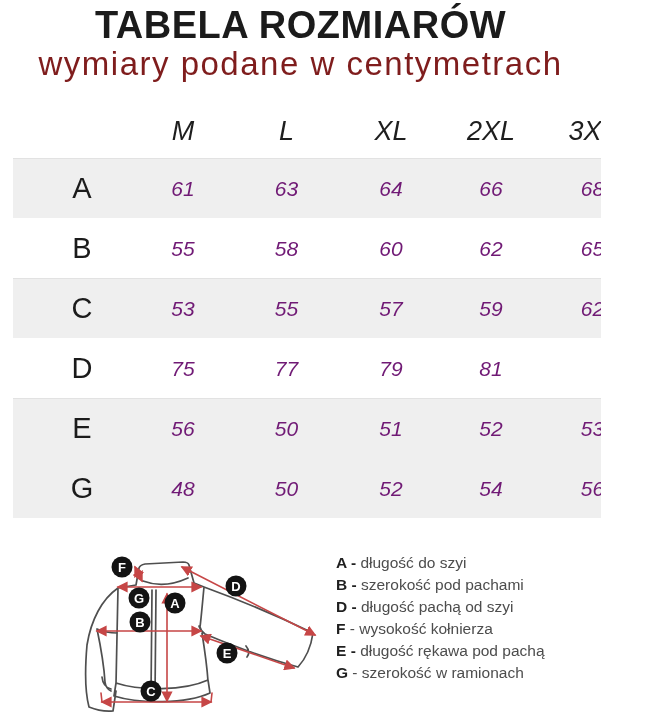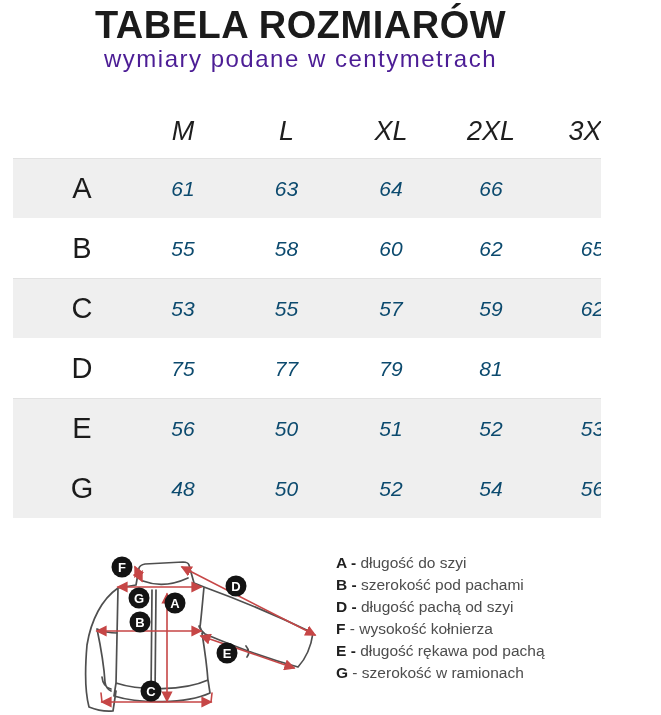--- a/index.html
+++ b/index.html
@@ -7,38 +7,38 @@
     position:relative; width:601px; height:715px; background:var(--bg,#fff);
     font-family:"Liberation Sans", sans-serif; overflow:hidden;
   }
   
   .title {
     position:absolute; top:4px; left:0; right:0; text-align:center;
     font-size:38px; font-weight:bold; color:#1b1b1b; letter-spacing:0.5px;
   }
   .subtitle {
     position:absolute; top:45px; left:0; right:0; text-align:center;
-    font-size:24px; font-weight:normal; color:#4c1d95; letter-spacing:1.5px;
+    font-size:33px; font-weight:normal; color:#7f1d1d; letter-spacing:1.5px;
   }
   
   .size-table { position:absolute; left:13px; top:105px; width:632px; }
   .trow {
     display:grid; grid-template-columns:120px 100px 107px 102px 98px 105px;
     align-items:center; box-sizing:border-box;
   }
   .trow > div { text-align:center; line-height:1; }
   .thead-row { height:53px; }
   .thead-row .tcol {
     font-style:italic; font-size:27px; color:#1e1e1e; font-weight:normal;
   }
   .tbody-row { height:60px; }
   .tbody-row.shaded { background:var(--shade,#efefef); border-top:1px solid var(--shade-border,#e2e2e2); }
   .tbody-row.shaded.no-top { border-top:none; }
   .tlabel { font-size:29px; color:#1b1b1b; padding-left:18px; }
-  .tval   { font-style:italic; font-size:21px; color:#0c4a6e; }
+  .tval   { font-style:italic; font-size:21px; color:#701a75; }
   
   .legend { position:absolute; left:336px; top:552px; width:310px; }
   .legend-row { font-size:15.5px; line-height:22px; color:#4d4d4d; white-space:nowrap; }
   .lg-letter { color:#1f1f1f; font-weight:bold; }
   .lg-dash   { color:#4d4d4d; }
   .lg-dash.bold { color:#1f1f1f; font-weight:bold; }
   
   .diagram { position:absolute; left:70px; top:548px; width:262px; height:167px; }
   .outline { fill:none; stroke:var(--outline,#4f4f4f); stroke-width:1.7; stroke-linecap:round; stroke-linejoin:round; }
   .red     { fill:none; stroke:var(--red,#c64646); stroke-width:1.6; stroke-linecap:round; }
@@ -66,20 +66,21 @@
       <div class="tcol">2XL</div>
       <div class="tcol">3XL</div>
     </div>
     <div id="table-body">
         <div class="trow tbody-row shaded">
     <div class="tlabel">A</div>
   <div class="tval">61</div>
           <div class="tval">63</div>
           <div class="tval">64</div>
           <div class="tval">66</div>
+          <div class="tval">68</div>
         </div>
         <div class="trow tbody-row">
     <div class="tlabel">B</div>
   <div class="tval">55</div>
           <div class="tval">58</div>
           <div class="tval">60</div>
           <div class="tval">62</div>
           <div class="tval">65</div>
         </div>
         <div class="trow tbody-row shaded">

